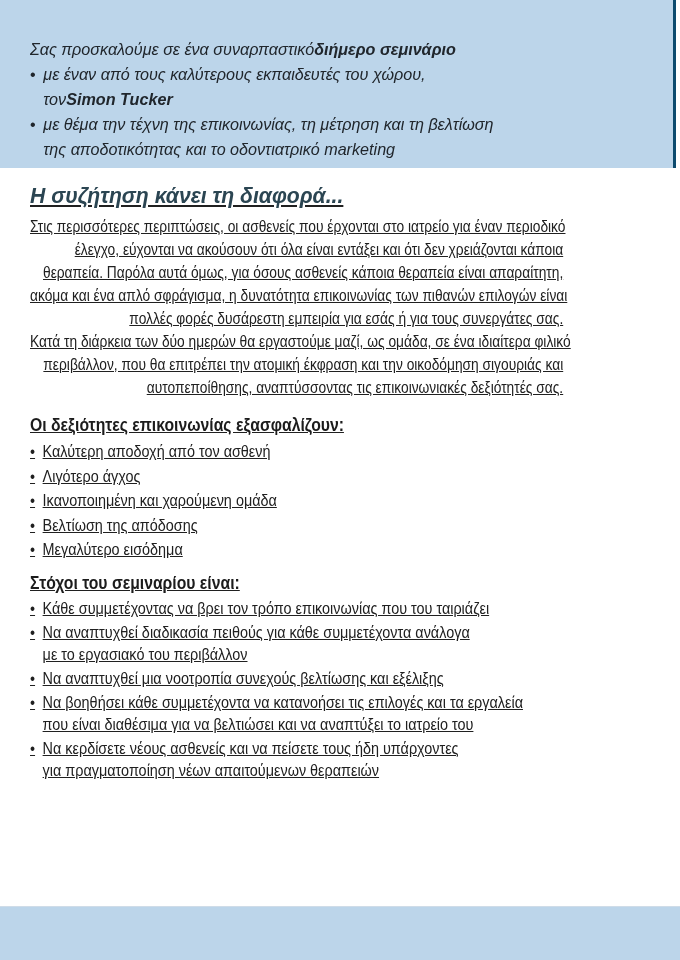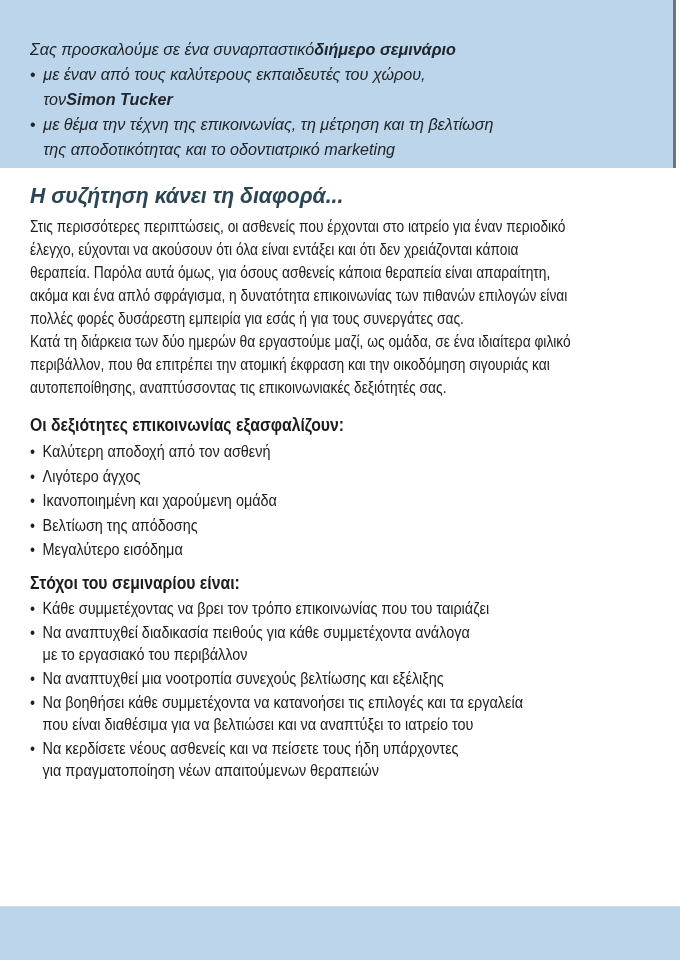--- a/index.html
+++ b/index.html
@@ -9,58 +9,58 @@
     position:relative;
     overflow:hidden;
     font-family:"Liberation Sans", sans-serif;
     color:#202020;
   }
   
   .top-band {
     box-sizing:border-box;
     width:676px; height:168px;
     background:#bcd5ea;
-    border-right:3px solid #737373;
+    border-right:3px solid #0c4a6e;
     padding:37px 0 0 30px;
     font-style:italic;
     font-size:17px;
     line-height:25px;
     color:#20262c;
   }
   .inv-line {
     white-space:nowrap;
     transform:scaleX(0.95);
     transform-origin:left center;
     display:flex;
   }
   .inv-line .blt { width:14px; flex:0 0 14px; font-style:normal; }
   .inv-line.indent { padding-left:14px; }
   .inv-line b { font-weight:bold; }
   
-  .content { padding:0 30px; }
+  .content { padding:0 30px;text-decoration:underline; }
   .sec-title {
     margin:14px 0 6px 0;
     font-size:23px;
     font-weight:bold;
     font-style:italic;
     color:#2b4552;
     white-space:nowrap;
     transform:scaleX(0.92);
     transform-origin:left center;
   }
   .intro .iline {
     font-style:italic;
     font-size:17px;
     line-height:26px;
     white-space:nowrap;
     transform:scaleX(0.92);
     transform-origin:left center;
     color:#23292e;
   }
-  .bodytext { margin-top:0; }
+  .bodytext { margin-top:0;text-align:right; }
   .bodytext .bline {
     font-size:16px;
     line-height:23px;
     white-space:nowrap;
     transform:scaleX(0.86);
     transform-origin:left center;
   }
   .list-heading {
     margin:16px 0 4px 0;
     font-size:17.5px;

